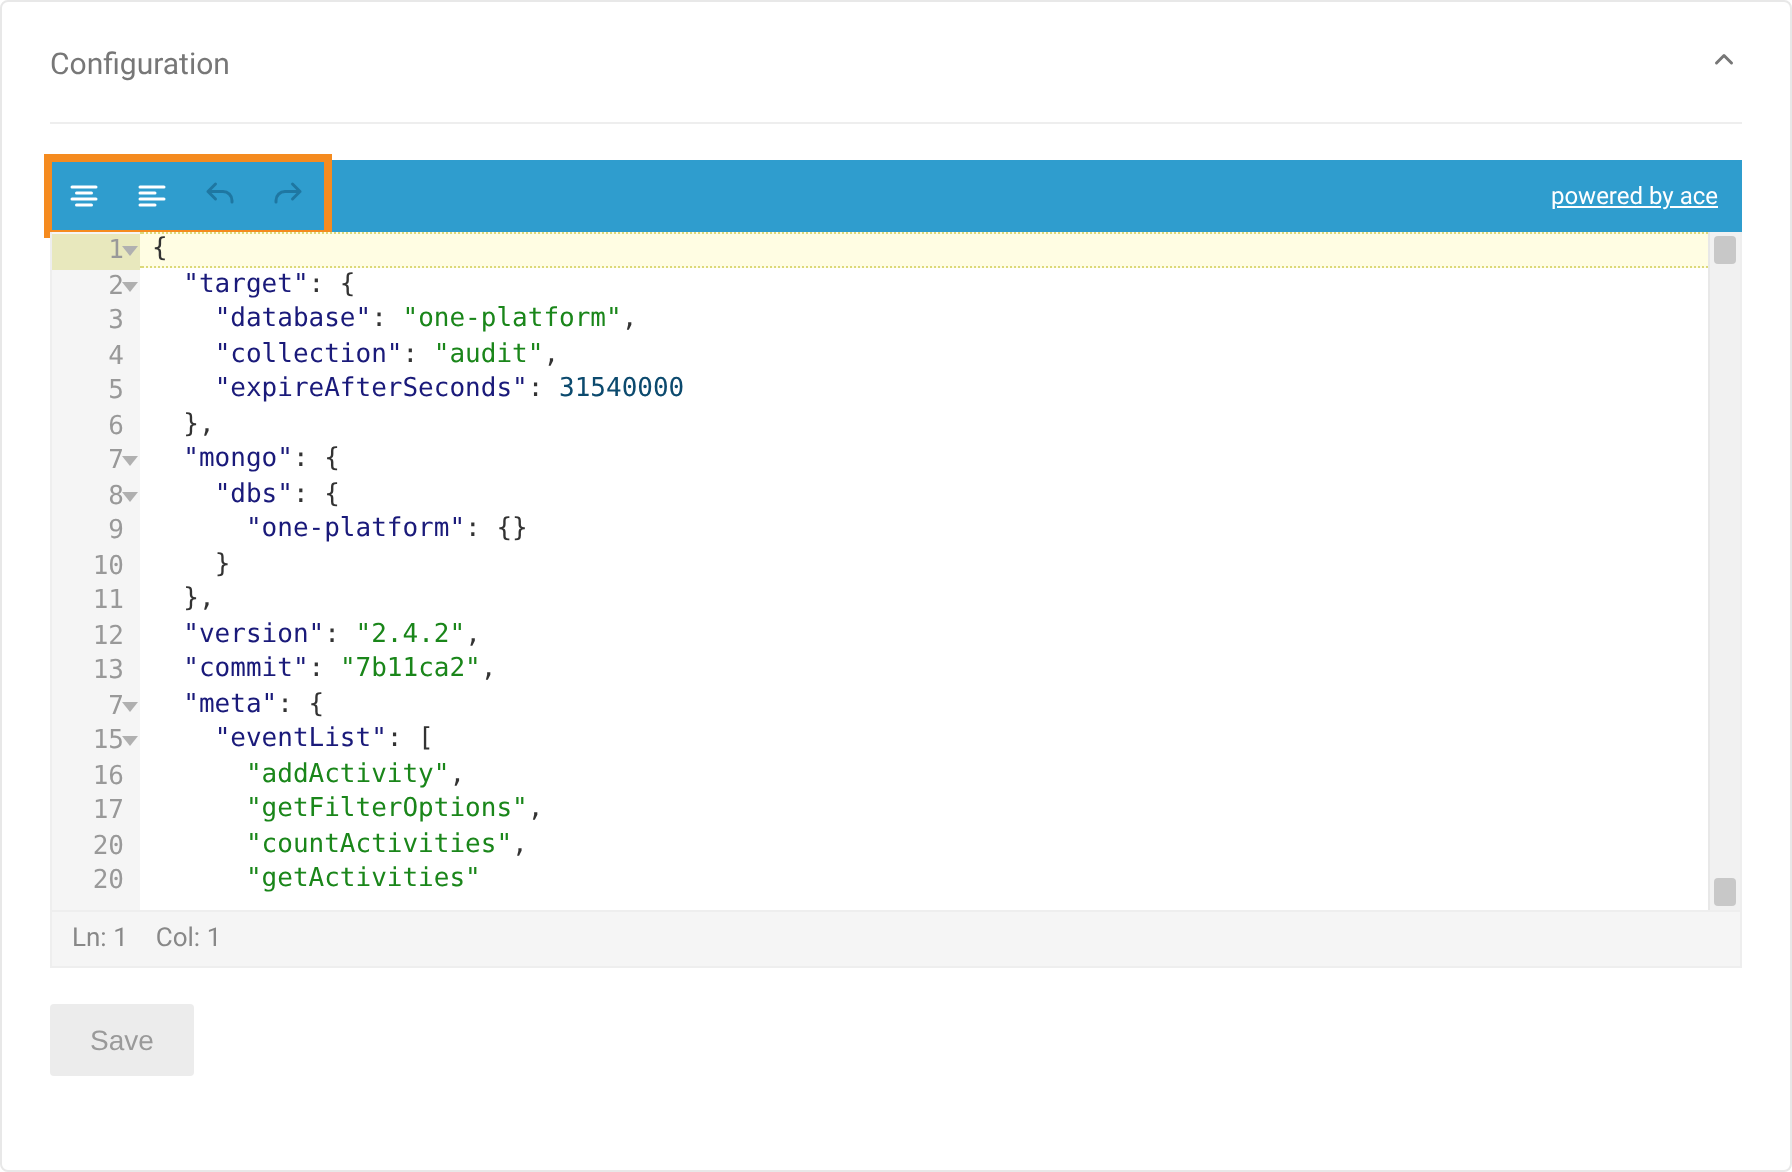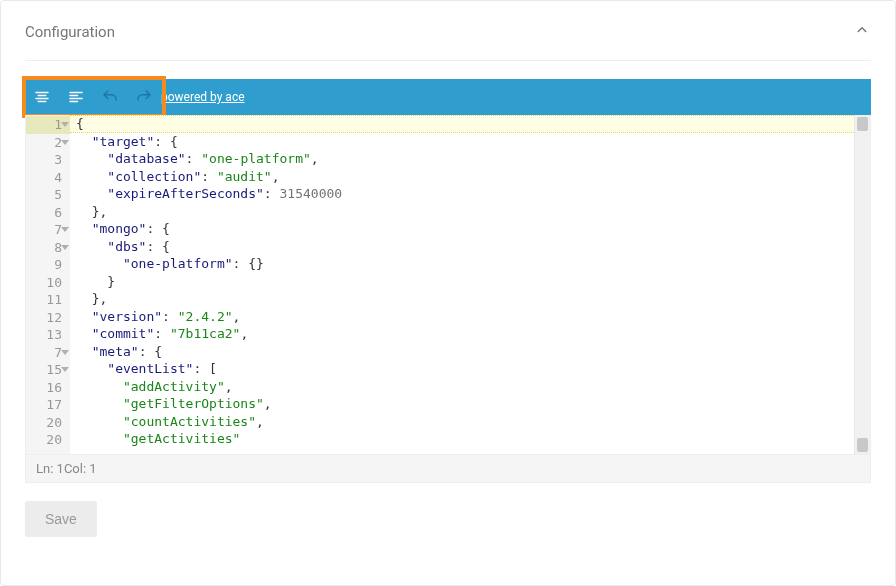--- a/index.html
+++ b/index.html
@@ -33,21 +33,23 @@
   }
   .collapse-btn {
     color: #777;
     cursor: pointer;
   }
   .toolbar {
     height: 36px;
     background: #2f9dce;
     display: flex;
     align-items: center;
-    position: relative;
+    justify-content: space-between;
+    position: relative;
+    gap: 40px;
   }
   .toolbar-left {
     display: flex;
     align-items: center;
     height: 100%;
   }
   .highlight-box {
     position: absolute;
     border: 4px solid #f58b1f;
     top: -3px;
@@ -125,21 +127,21 @@
     position: relative;
   }
   .cl {
     height: 17.5px;
     line-height: 17.5px;
     white-space: pre;
     color: #333;
   }
   .key { color: #1a1a7a; }
   .str { color: #1a861a; }
-  .num { color: #737373; }
+  .num { color: #0c4a6e; }
   .punc { color: #333; }
   .scrollbar-v {
     width: 16px;
     background: #f1f1f1;
     position: relative;
     border-left: 1px solid #e8e8e8;
   }
   .scroll-thumb-top {
     position: absolute;
     left: 2px; right: 2px;
@@ -157,20 +159,21 @@
   .statusbar {
     height: 28px;
     background: #f5f5f5;
     border: 1px solid #eee;
     border-top: none;
     display: flex;
     align-items: center;
     padding: 0 10px;
     color: #888;
     font-size: 13px;
+    gap: 14px;
   }
   .save-btn {
     margin-top: 18px;
     padding: 10px 20px;
     background: #ececec;
     color: #9a9a9a;
     border: none;
     font-size: 14px;
     cursor: not-allowed;
     border-radius: 2px;

